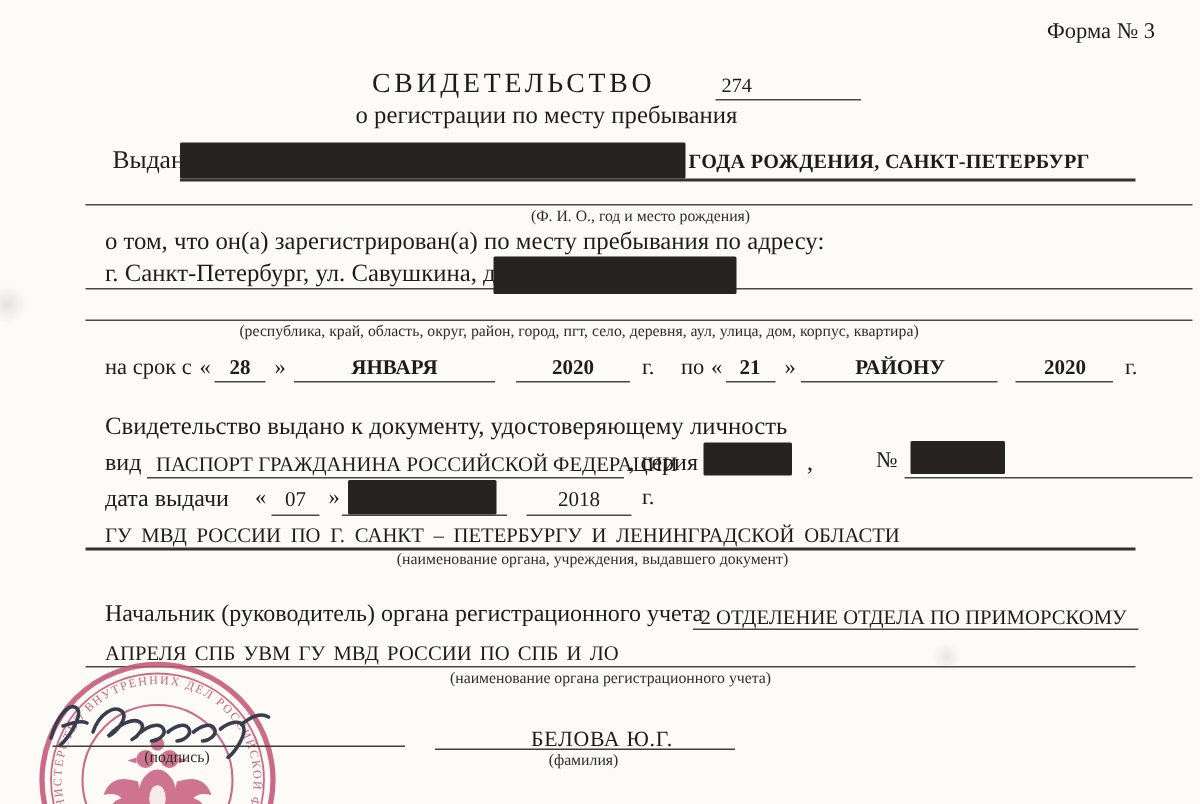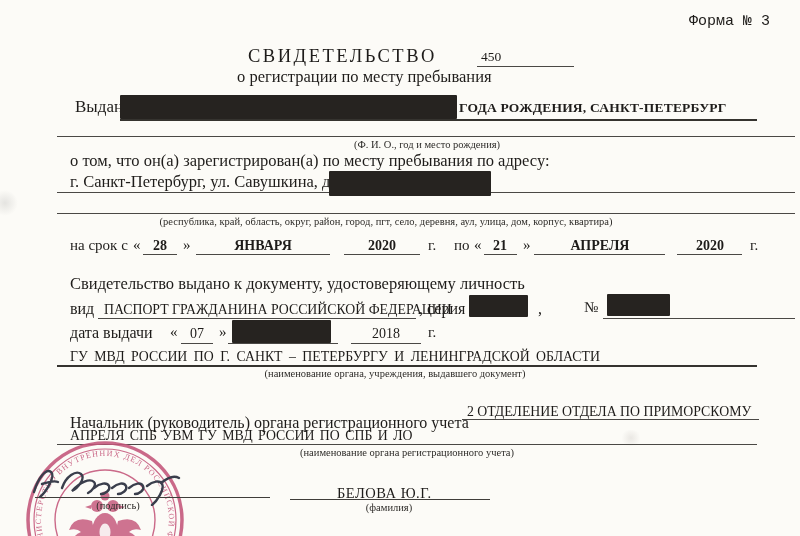--- a/index.html
+++ b/index.html
@@ -4,41 +4,41 @@
 <style>
   html,body{margin:0;padding:0;}
   #page{
     position:relative; width:800px; height:536px; overflow:hidden;
     background:#fcfbf7;
     font-family:"Liberation Serif","DejaVu Serif",serif;
     color:#1e1c1a;
   }
   .t{position:absolute; white-space:nowrap; line-height:1.15; font-size:16.5px;}
   .fs15{font-size:15px;} .fs16{font-size:16px;} .fs14{font-size:14px;}
-  .fs145{font-size:14.5px;} .fs138{font-size:13.8px;} .fs135{font-size:13.5px;}
+  .fs145{font-size:14.5px;margin-left:17px;} .fs138{font-size:13.8px;} .fs135{font-size:13.5px;}
   .b{font-weight:bold;}
   .cap{position:absolute; white-space:nowrap; font-size:10.5px; color:#2e2c29;
        transform:translateX(-50%);}
   .ctr{transform:translateX(-50%); text-align:center;}
   .rule{position:absolute; height:1px; background:#4a4845;}
   .rule2{position:absolute; height:2px; background:#35332f;}
   .bar{position:absolute; background:#262320; border-radius:1px;}
   .title{letter-spacing:2.5px; font-size:18.5px;}
   .wsp3{word-spacing:3px;} .wsp2{word-spacing:2px;}
   .stamp-svg,.sign-svg{position:absolute;}
   .smudge{position:absolute; border-radius:50%; pointer-events:none;}
 </style>
 </head>
 <body>
 
 <div id="page">
 
-  <div class="t fs15" style="right:30px; top:13px;font-family:Liberation Mono, monospace;">Форма № 3</div>
+  <div class="t fs15" style="right:30px; top:13px;">Форма № 3</div>
   <div class="t title" style="left:248px; top:46px;">СВИДЕТЕЛЬСТВО</div>
-  <div class="t fs135" style="left:481px; top:49px;">450</div>
+  <div class="t fs135" style="left:481px; top:49px;">274</div>
   <div class="rule" style="left:477px; top:66px; width:97px;"></div>
   <div class="t" style="left:237px; top:68px;">о регистрации по месту пребывания</div>
 
   <div class="t" style="left:75px; top:97px; font-size:17px;">Выдано</div>
   <div class="rule2" style="left:120px; top:119px; width:637px;"></div>
   <div class="bar" style="left:120px; top:95px; width:337px; height:24px;"></div>
   <div class="t fs135 b" style="left:459px; top:100px; letter-spacing:.2px;">ГОДА РОЖДЕНИЯ, САНКТ-ПЕТЕРБУРГ</div>
   <div class="rule" style="left:57px; top:136px; width:738px;"></div>
   <div class="cap" style="left:427px; top:139px;">(Ф. И. О., год и место рождения)</div>
 
@@ -57,21 +57,21 @@
   <div class="t fs14 b ctr" style="left:263px; top:238px;">ЯНВАРЯ</div>
   <div class="rule" style="left:196px; top:254px; width:134px;"></div>
   <div class="t fs14 b ctr" style="left:382px; top:238px;">2020</div>
   <div class="rule" style="left:344px; top:254px; width:76px;"></div>
   <div class="t fs15" style="left:428px; top:237px;">г.</div>
   <div class="t fs15" style="left:454px; top:237px;">по</div>
   <div class="t fs15" style="left:474px; top:237px;">«</div>
   <div class="t fs14 b ctr" style="left:500px; top:238px;">21</div>
   <div class="rule" style="left:484px; top:254px; width:33px;"></div>
   <div class="t fs15" style="left:523px; top:237px;">»</div>
-  <div class="t fs14 b ctr" style="left:600px; top:238px;">АПРЕЛЯ</div>
+  <div class="t fs14 b ctr" style="left:600px; top:238px;">РАЙОНУ</div>
   <div class="rule" style="left:534px; top:254px; width:131px;"></div>
   <div class="t fs14 b ctr" style="left:710px; top:238px;">2020</div>
   <div class="rule" style="left:677px; top:254px; width:65px;"></div>
   <div class="t fs15" style="left:750px; top:237px;">г.</div>
 
   <div class="t" style="left:70px; top:275px;">Свидетельство выдано к документу, удостоверяющему личность</div>
 
   <div class="t fs16" style="left:70px; top:300px;">вид</div>
   <div class="t fs138" style="left:104px; top:302px;">ПАСПОРТ ГРАЖДАНИНА РОССИЙСКОЙ ФЕДЕРАЦИИ</div>
   <div class="rule" style="left:98px; top:318px; width:318px;"></div>
@@ -90,21 +90,21 @@
   <div class="rule" style="left:228px; top:343px; width:110px;"></div>
   <div class="bar" style="left:232px; top:320px; width:99px; height:23px;"></div>
   <div class="t fs14 ctr" style="left:386px; top:326px;">2018</div>
   <div class="rule" style="left:351px; top:343px; width:70px;"></div>
   <div class="t fs15" style="left:428px; top:324px;">г.</div>
 
   <div class="t fs138 wsp3" style="left:70px; top:349px;">ГУ МВД РОССИИ ПО Г. САНКТ – ПЕТЕРБУРГУ И ЛЕНИНГРАДСКОЙ ОБЛАСТИ</div>
   <div class="rule2" style="left:57px; top:365px; width:700px;"></div>
   <div class="cap" style="left:395px; top:368px;">(наименование органа, учреждения, выдавшего документ)</div>
 
-  <div class="t fs16" style="left:70px; top:414px;text-align:right;">Начальник (руководитель) органа регистрационного учета</div>
+  <div class="t fs16" style="left:70px; top:401px;text-align:right;">Начальник (руководитель) органа регистрационного учета</div>
   <div class="t fs138" style="left:467px; top:404px;">2 ОТДЕЛЕНИЕ ОТДЕЛА ПО ПРИМОРСКОМУ</div>
   <div class="rule" style="left:462px; top:419px; width:297px;"></div>
   <div class="t fs138 wsp2" style="left:70px; top:428px;">АПРЕЛЯ СПБ УВМ ГУ МВД РОССИИ ПО СПБ И ЛО</div>
   <div class="rule" style="left:57px; top:444px; width:700px;"></div>
   <div class="cap" style="left:407px; top:447px;">(наименование органа регистрационного учета)</div>
 
   <svg class="stamp-svg" style="left:22px; top:437px;" width="166" height="166" viewBox="0 0 166 166">
     <g stroke="#c4567a" fill="none" opacity="0.88">
       <circle cx="83" cy="83" r="77" stroke-width="3.5"></circle>
       <circle cx="83" cy="83" r="71" stroke-width="1.2"></circle>

